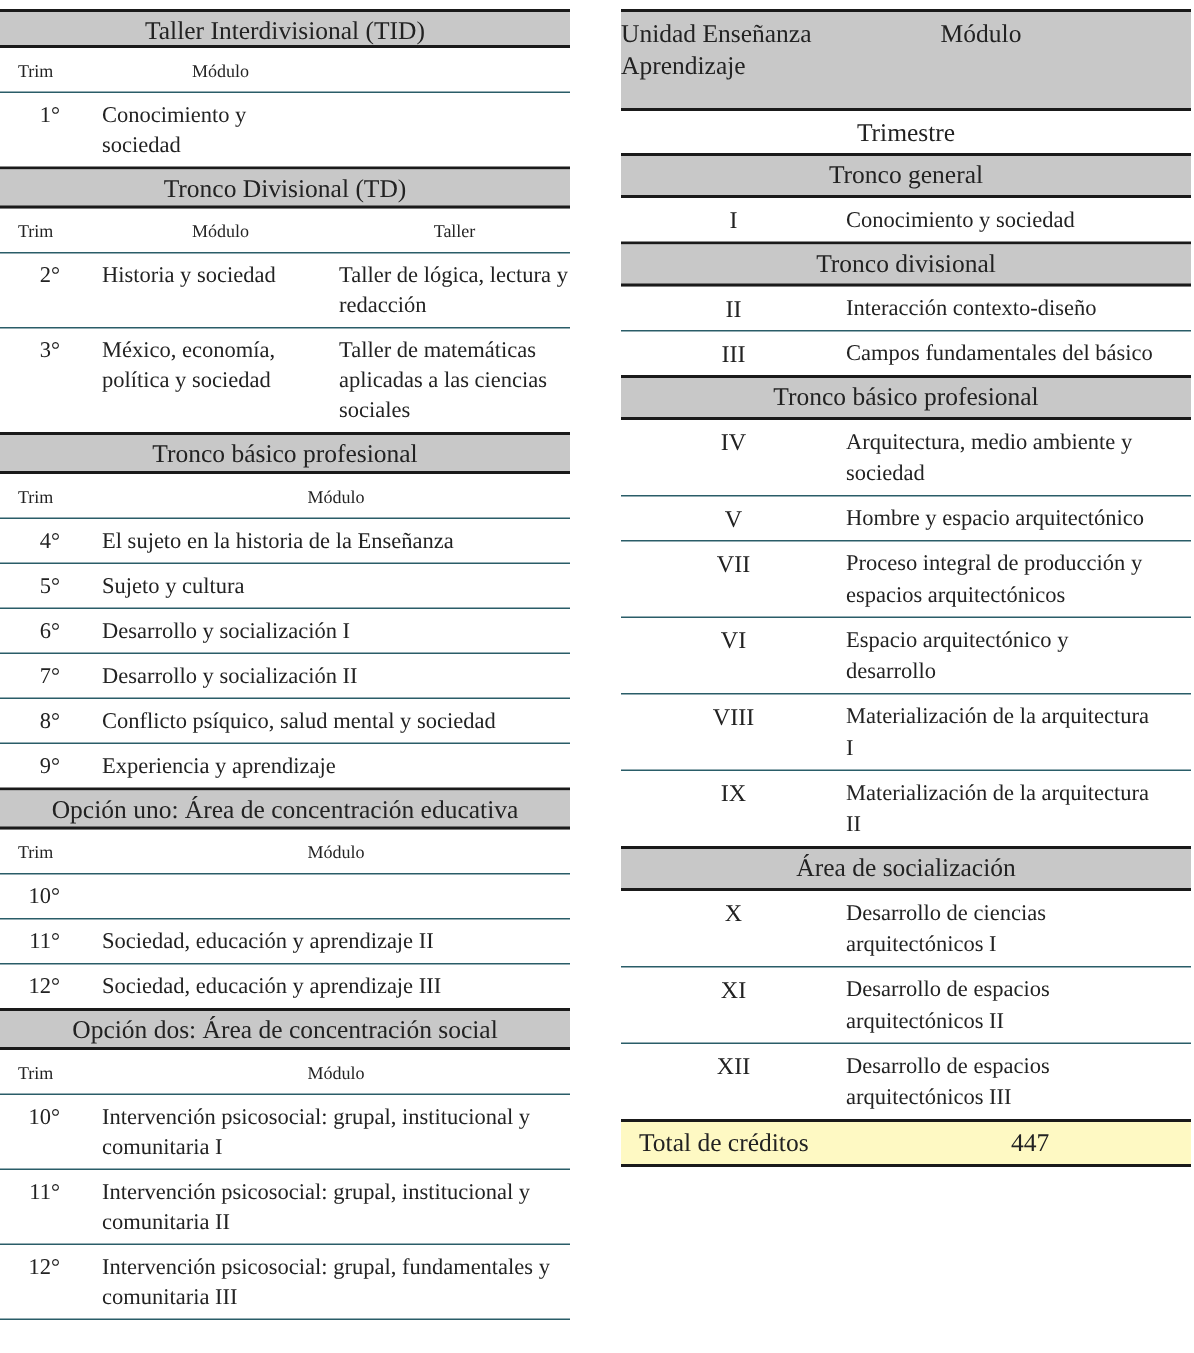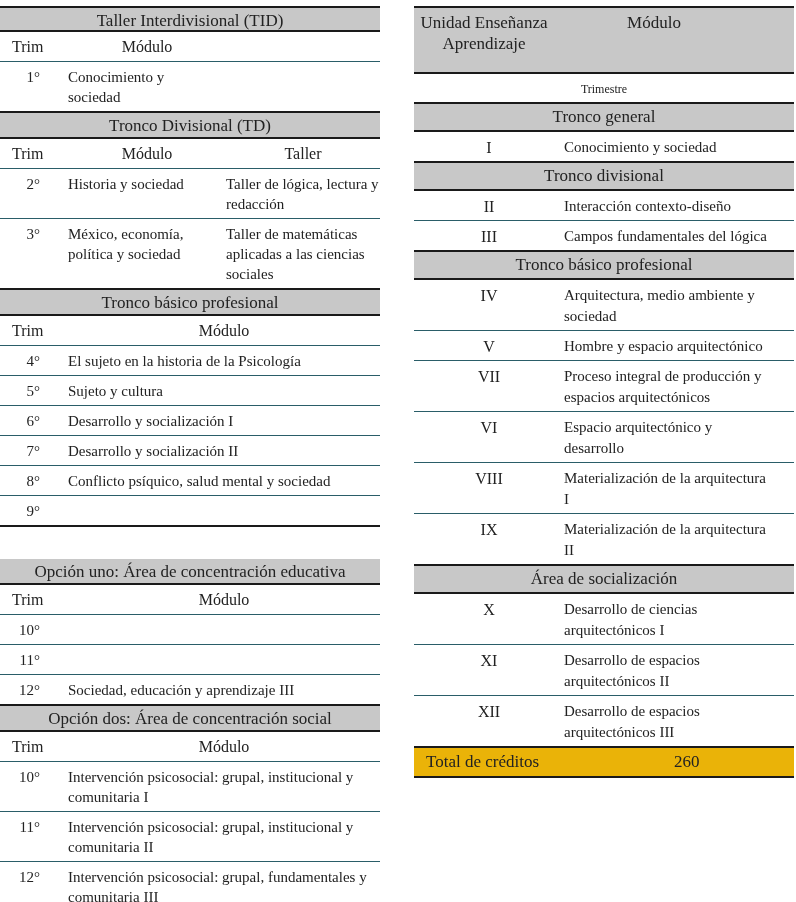--- a/index.html
+++ b/index.html
@@ -15,21 +15,21 @@
   .band {
     background: #c8c8c8;
     border-top: 2px solid #1a1a1a;
     border-bottom: 2px solid #1a1a1a;
     text-align: center;
     font-size: 17px;
     height: 26px; line-height: 26px;
     box-sizing: border-box;
   }
   .hdr {
-    display: flex; font-size: 16px; height: 30px; line-height: 30px;
+    display: flex; font-size: 12px; height: 30px; line-height: 30px;
     border-bottom: 1px solid #2a5d68; box-sizing: border-box;
   }
   .row {
     display: flex; font-size: 15px; line-height: 20px;
     border-bottom: 1px solid #2a5d68; box-sizing: border-box;
     padding: 5px 0 4px 0;
   }
   .row.last { border-bottom: 2px solid #1a1a1a; }
   .c-trim { width: 52px; text-align: center; flex: none; padding-left: 0; }
   .c-trim.num { text-align: right; width: 40px; padding-right: 28px; box-sizing: content-box; }
@@ -41,37 +41,37 @@
   .hdr .c-mod.narrow { width: 158px; text-align: center; }
   .hdr .c-taller { text-align: center; }
 
   
   .r-hdr {
     display: flex; background: #c8c8c8;
     border-top: 2px solid #1a1a1a; border-bottom: 2px solid #1a1a1a;
     font-size: 17px; line-height: 21px; height: 68px; box-sizing: border-box;
     padding-top: 4px;
   }
-  .r-hdr .u { width: 140px; text-align: center; }
+  .r-hdr .u { width: 140px; }
   .r-hdr .m { flex: 1; text-align: center; padding-right: 40px; }
-  .r-sub { text-align: center; font-size: 12px; height: 30px; line-height: 30px; box-sizing: border-box; border-bottom: 2px solid #1a1a1a; }
+  .r-sub { text-align: center; font-size: 17px; height: 30px; line-height: 30px; box-sizing: border-box; border-bottom: 2px solid #1a1a1a; }
   .r-row {
     display: flex; font-size: 15px; line-height: 21px;
     border-bottom: 1px solid #2a5d68; box-sizing: border-box;
     padding: 5px 0 3px 0;
   }
   .r-row.last { border-bottom: 2px solid #1a1a1a; }
   .r-row .u { width: 150px; text-align: center; flex: none; font-size: 16px; }
   .r-row .m { flex: 1; padding-left: 0px; }
   .r-band {
     background: #c8c8c8; border-bottom: 2px solid #1a1a1a;
     text-align: center; font-size: 17px; height: 28px; line-height: 26px; box-sizing: border-box;
   }
   .r-total {
-    display: flex; background: #eab308; border-bottom: 2px solid #1a1a1a;
+    display: flex; background: #fef9c3; border-bottom: 2px solid #1a1a1a;
     font-size: 17px; height: 30px; line-height: 28px; box-sizing: border-box;
   }
   .r-total .lbl { width: 200px; padding-left: 12px; }
   .r-total .val { flex: 1; padding-left: 48px; }
 </style>
 </head>
 <body>
 
 <div id="left" class="tbl">
 
@@ -102,52 +102,54 @@
     <div class="c-taller">Taller de matemáticas aplicadas a las ciencias sociales</div>
   </div>
 
   <div class="band" style="border-top:none;">Tronco básico profesional</div>
   <div class="hdr">
     <div class="c-trim">Trim</div>
     <div class="c-mod center">Módulo</div>
   </div>
   <div class="row">
     <div class="c-trim num">4°</div>
-    <div class="c-mod">El sujeto en la historia de la Psicología</div>
+    <div class="c-mod">El sujeto en la historia de la Enseñanza</div>
   </div>
   <div class="row">
     <div class="c-trim num">5°</div>
     <div class="c-mod">Sujeto y cultura</div>
   </div>
   <div class="row">
     <div class="c-trim num">6°</div>
     <div class="c-mod">Desarrollo y socialización I</div>
   </div>
   <div class="row">
     <div class="c-trim num">7°</div>
     <div class="c-mod">Desarrollo y socialización II</div>
   </div>
   <div class="row">
     <div class="c-trim num">8°</div>
     <div class="c-mod">Conflicto psíquico, salud mental y sociedad</div>
   </div>
   <div class="row last">
     <div class="c-trim num">9°</div>
-  </div>
-
-  <div class="band" style="border-top:none;margin-top:32px;">Opción uno: Área de concentración educativa</div>
+    <div class="c-mod">Experiencia y aprendizaje</div>
+  </div>
+
+  <div class="band" style="border-top:none;">Opción uno: Área de concentración educativa</div>
   <div class="hdr">
     <div class="c-trim">Trim</div>
     <div class="c-mod center">Módulo</div>
   </div>
   <div class="row">
     <div class="c-trim num">10°</div>
   </div>
   <div class="row">
     <div class="c-trim num">11°</div>
+    <div class="c-mod">Sociedad, educación y aprendizaje II</div>
   </div>
   <div class="row last">
     <div class="c-trim num">12°</div>
     <div class="c-mod">Sociedad, educación y aprendizaje III</div>
   </div>
 
   <div class="band" style="border-top:none;">Opción dos: Área de concentración social</div>
   <div class="hdr">
     <div class="c-trim">Trim</div>
     <div class="c-mod center">Módulo</div>
@@ -179,21 +181,21 @@
     <div class="m">Conocimiento y sociedad</div>
   </div>
 
   <div class="r-band">Tronco divisional</div>
   <div class="r-row">
     <div class="u">II</div>
     <div class="m">Interacción contexto-diseño</div>
   </div>
   <div class="r-row last">
     <div class="u">III</div>
-    <div class="m" style="padding-right:20px">Campos fundamentales del lógica</div>
+    <div class="m" style="padding-right:20px">Campos fundamentales del básico</div>
   </div>
 
   <div class="r-band">Tronco básico profesional</div>
   <div class="r-row">
     <div class="u">IV</div>
     <div class="m">Arquitectura, medio ambiente y sociedad</div>
   </div>
   <div class="r-row">
     <div class="u">V</div>
     <div class="m">Hombre y espacio arquitectónico</div>
@@ -224,15 +226,15 @@
     <div class="u">XI</div>
     <div class="m" style="padding-right:20px">Desarrollo de espacios arquitectónicos II</div>
   </div>
   <div class="r-row last">
     <div class="u">XII</div>
     <div class="m" style="padding-right:20px">Desarrollo de espacios arquitectónicos III</div>
   </div>
 
   <div class="r-total">
     <div class="lbl">Total de créditos</div>
-    <div class="val">260</div>
+    <div class="val">447</div>
   </div>
 </div>
 
 </body></html>

